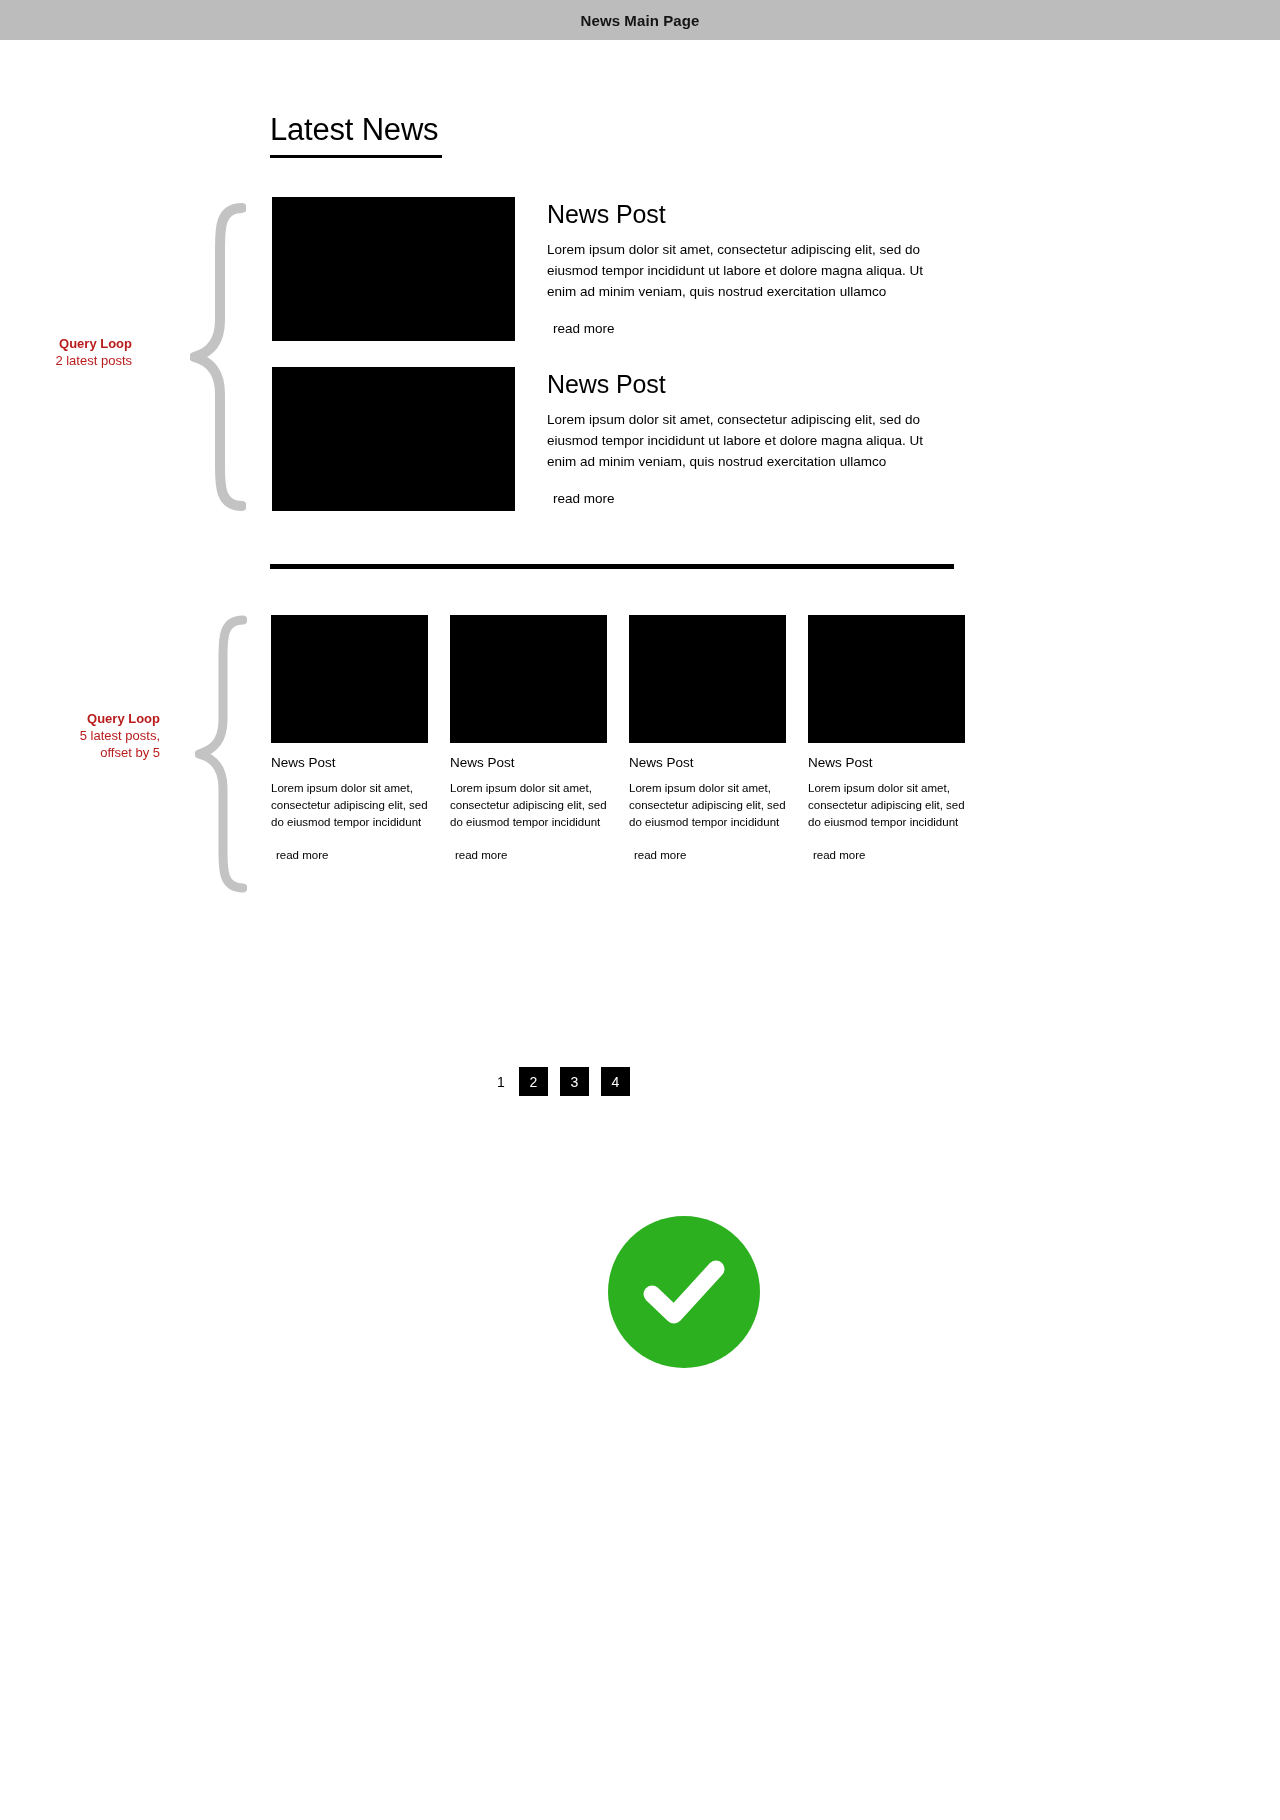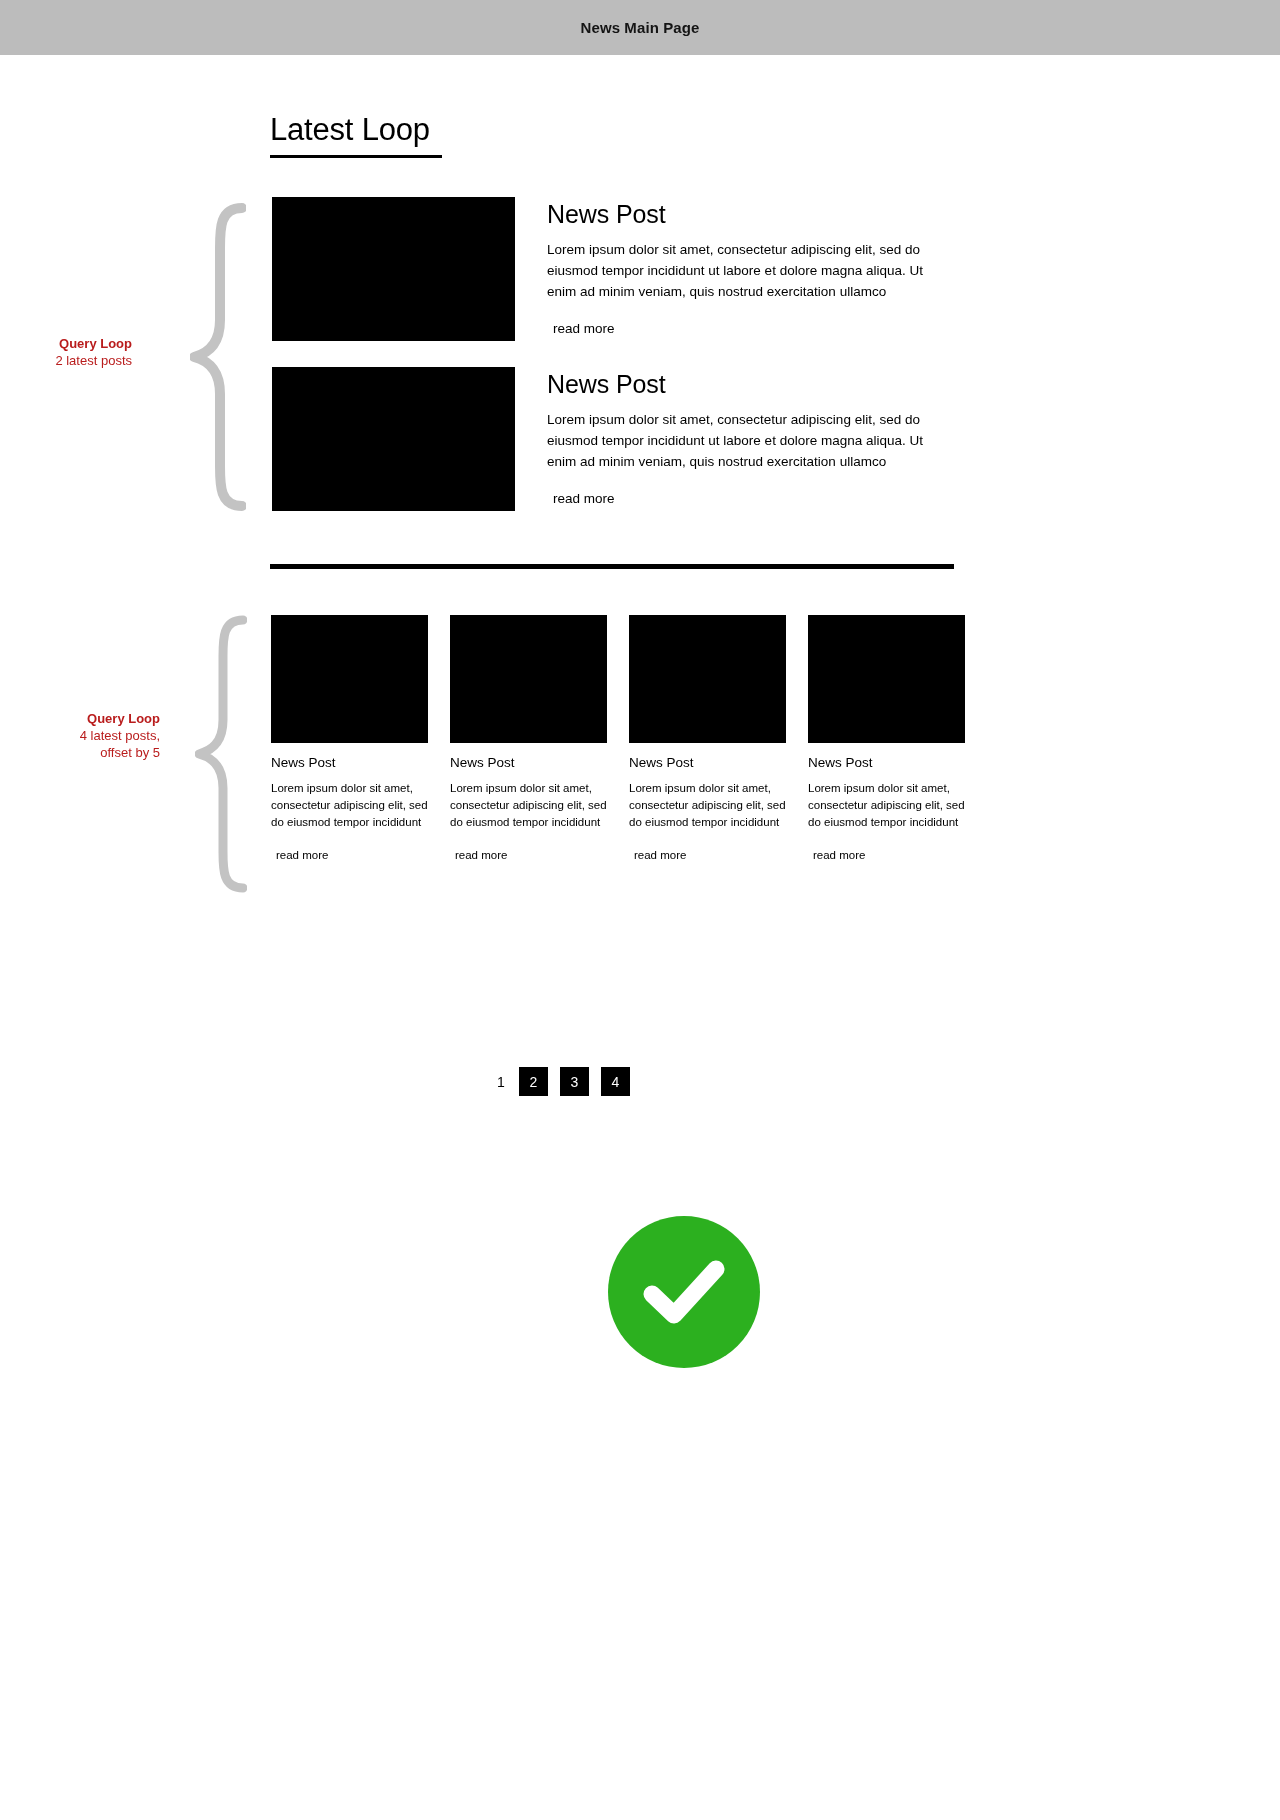--- a/index.html
+++ b/index.html
@@ -17,21 +17,21 @@
     position: relative;
     overflow: hidden;
   }
 
   
   .header-bar {
     position: absolute;
     top: 0;
     left: 0;
     width: 1280px;
-    height: 55px;
+    height: 40px;
     background: #bcbcbc;
     display: flex;
     align-items: center;
     justify-content: center;
   }
   .header-title {
     font-size: 15px;
     font-weight: bold;
     color: #141414;
     letter-spacing: 0.1px;
@@ -239,21 +239,21 @@
 </head>
 <body>
 
 <div class="header-bar">
   <div class="header-title">News Main Page</div>
 </div>
 
 <div class="page">
 
   <div class="section-heading-wrap">
-    <h1 class="section-heading">Latest Loop</h1>
+    <h1 class="section-heading">Latest News</h1>
     <div class="section-heading-rule"></div>
   </div>
 
   <div class="annotation annotation-label anno1-label">
     <span class="al-title">Query Loop</span>
     <span class="al-sub">2 latest posts</span>
   </div>
   <div class="brace anno1-brace">
     <svg width="56" height="310" viewBox="0 0 56 310" fill="none" xmlns="http://www.w3.org/2000/svg" aria-hidden="true">
       <path d="M52 6 C30 6 30 26 30 46 L30 118 C30 144 16 152 4 155 C16 158 30 166 30 192 L30 264 C30 284 30 304 52 304" stroke="#c3c3c3" stroke-width="10" stroke-linecap="round" stroke-linejoin="round" fill="none"></path>
@@ -279,21 +279,21 @@
         <a class="featured-readmore" href="#">read more</a>
       </div>
     </div>
 
   </div>
 
   <div class="divider"></div>
 
   <div class="annotation annotation-label anno2-label">
     <span class="al-title">Query Loop</span>
-    <span class="al-sub">4 latest posts,</span>
+    <span class="al-sub">5 latest posts,</span>
     <span class="al-sub">offset by 5</span>
   </div>
   <div class="brace anno2-brace">
     <svg width="52" height="280" viewBox="0 0 52 280" fill="none" xmlns="http://www.w3.org/2000/svg" aria-hidden="true">
       <path d="M48 6 C28 6 28 24 28 42 L28 106 C28 130 15 137 4 140 C15 143 28 150 28 174 L28 238 C28 256 28 274 48 274" stroke="#c3c3c3" stroke-width="9" stroke-linecap="round" stroke-linejoin="round" fill="none"></path>
     </svg>
   </div>
 
   <div class="grid-list">
 

